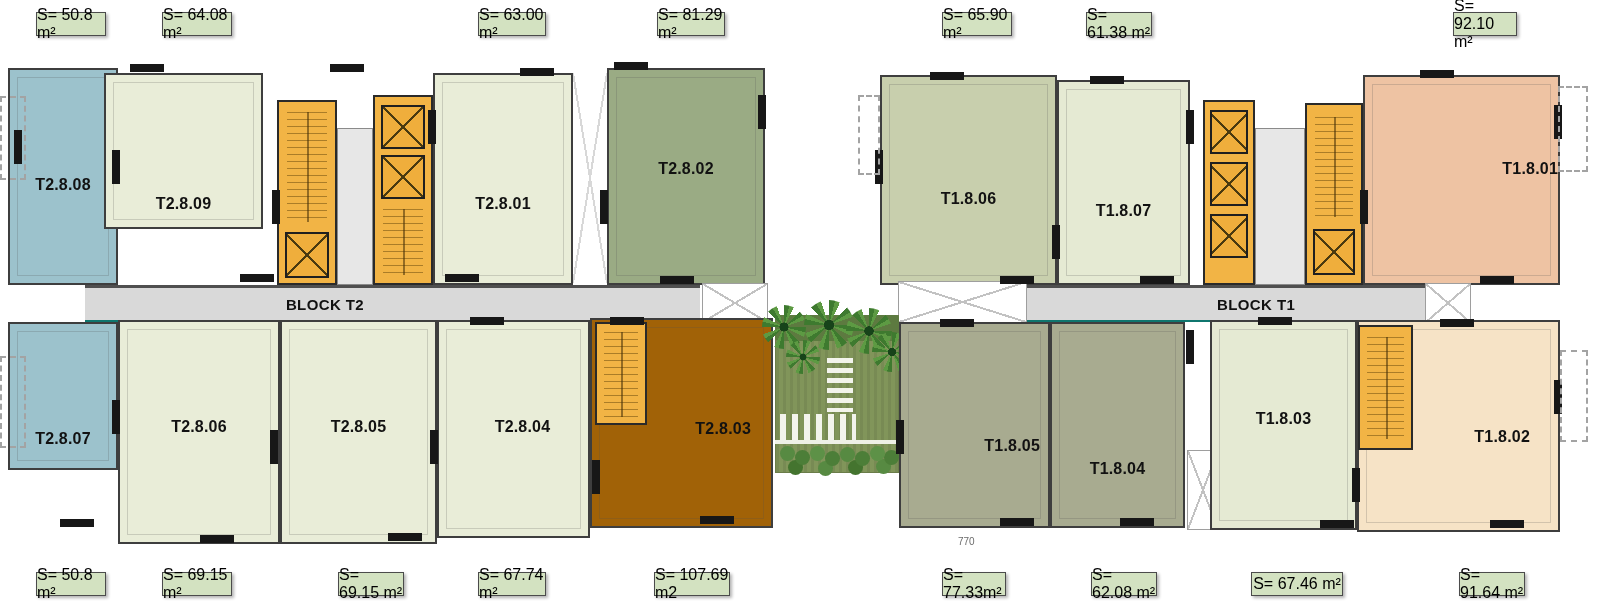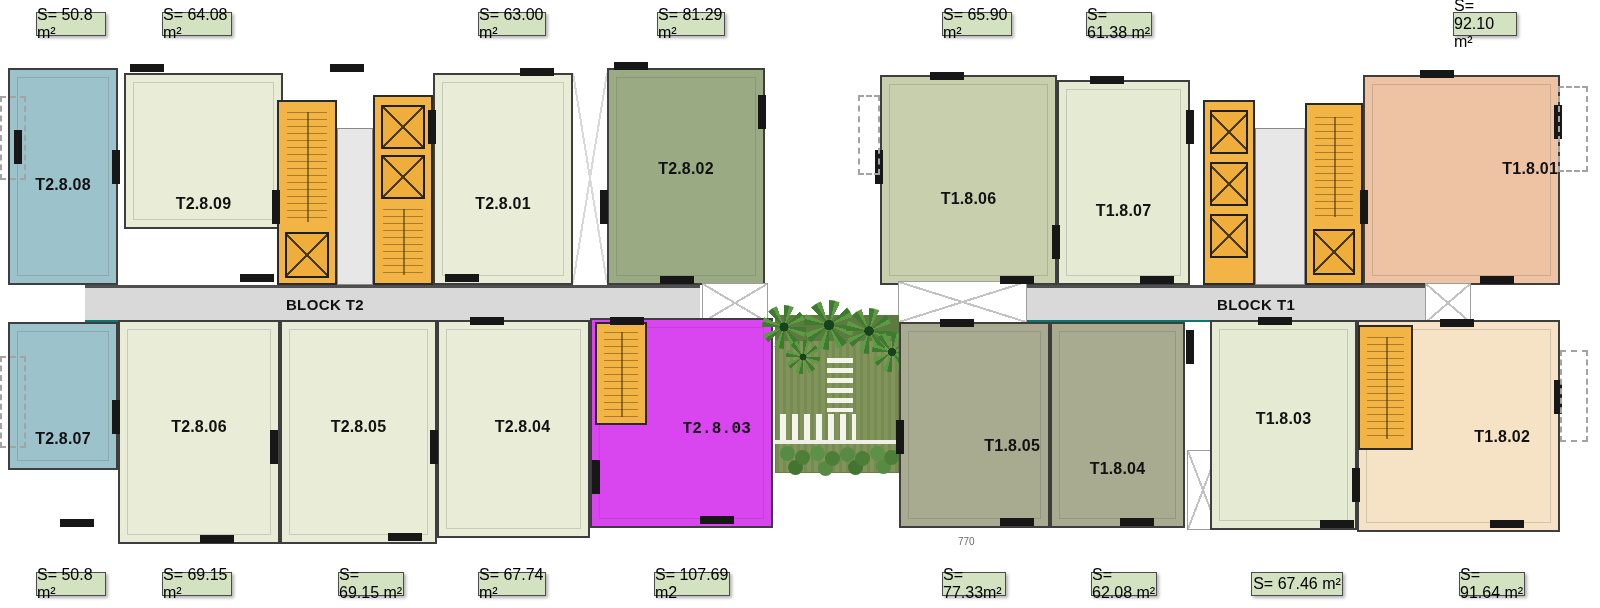--- a/index.html
+++ b/index.html
@@ -8,21 +8,21 @@
   
   .unit{position:absolute;border:2px solid #3e3e3e;box-sizing:border-box;}
   .unit::before{content:"";position:absolute;inset:7px;border:1px solid rgba(80,80,80,.22);pointer-events:none;}
   .ulabel{position:absolute;left:0;right:0;text-align:center;font-size:16px;font-weight:600;color:#121212;letter-spacing:.2px;margin-top:8px;}
   .c-blue{background:#9cc2cc;}
   .c-cream{background:#e9edd8;}
   .c-cream2{background:#e5ead3;}
   .c-sagedark{background:#9aab84;}
   .c-sagemid{background:#c8cfad;}
   .c-olive{background:#a8ab90;}
-  .c-lblue{background:#d946ef;font-family:Liberation Mono, monospace;}
+  .c-lblue{background:#a16207;}
   .c-peach{background:#eec3a3;}
   .c-lpeach{background:#f6e3c6;}
   
   .area-box{position:absolute;height:24px;background:#d3e2c1;border:1px solid #4b4b4b;
             box-shadow:2px 2px 3px rgba(0,0,0,.3);font-size:16px;color:#000;
             display:flex;align-items:center;justify-content:center;box-sizing:border-box;}
   
   .corridor{position:absolute;background:#d9d9d9;border-top:3px solid #4f4f4f;border-bottom:2px solid #0f766e;box-sizing:border-box;}
   .block-label{position:absolute;top:8px;font-size:15px;font-weight:700;color:#111;letter-spacing:.4px;}
   
@@ -81,21 +81,21 @@
   <div class="area-box" style="left:162px;top:12px;width:70px;">S= 64.08 m²</div>
   <div class="area-box" style="left:478px;top:12px;width:68px;">S= 63.00 m²</div>
   <div class="area-box" style="left:657px;top:12px;width:68px;">S= 81.29 m²</div>
   <div class="area-box" style="left:942px;top:12px;width:70px;">S= 65.90 m²</div>
   <div class="area-box" style="left:1086px;top:12px;width:66px;">S= 61.38 m²</div>
   <div class="area-box" style="left:1453px;top:12px;width:64px;">S= 92.10 m²</div>
 
   <div class="unit c-blue" style="left:8px;top:68px;width:110px;height:217px;">
     <span class="ulabel" style="top:98px;">T2.8.08</span>
   </div>
-  <div class="unit c-cream" style="left:124px;top:73px;width:159px;height:156px;">
+  <div class="unit c-cream" style="left:104px;top:73px;width:159px;height:156px;">
     <span class="ulabel" style="top:112px;">T2.8.09</span>
   </div>
   <div class="core" style="left:277px;top:100px;width:60px;height:185px;">
     <div class="stairs" style="left:8px;right:8px;top:10px;height:110px;"></div>
     <div class="elev" style="left:6px;top:130px;width:44px;height:46px;"></div>
   </div>
   <div class="lobby" style="left:337px;top:128px;width:36px;height:157px;"></div>
   <div class="core" style="left:373px;top:95px;width:60px;height:190px;">
     <div class="elev" style="left:6px;top:8px;width:44px;height:44px;"></div>
     <div class="elev" style="left:6px;top:58px;width:44px;height:44px;"></div>

